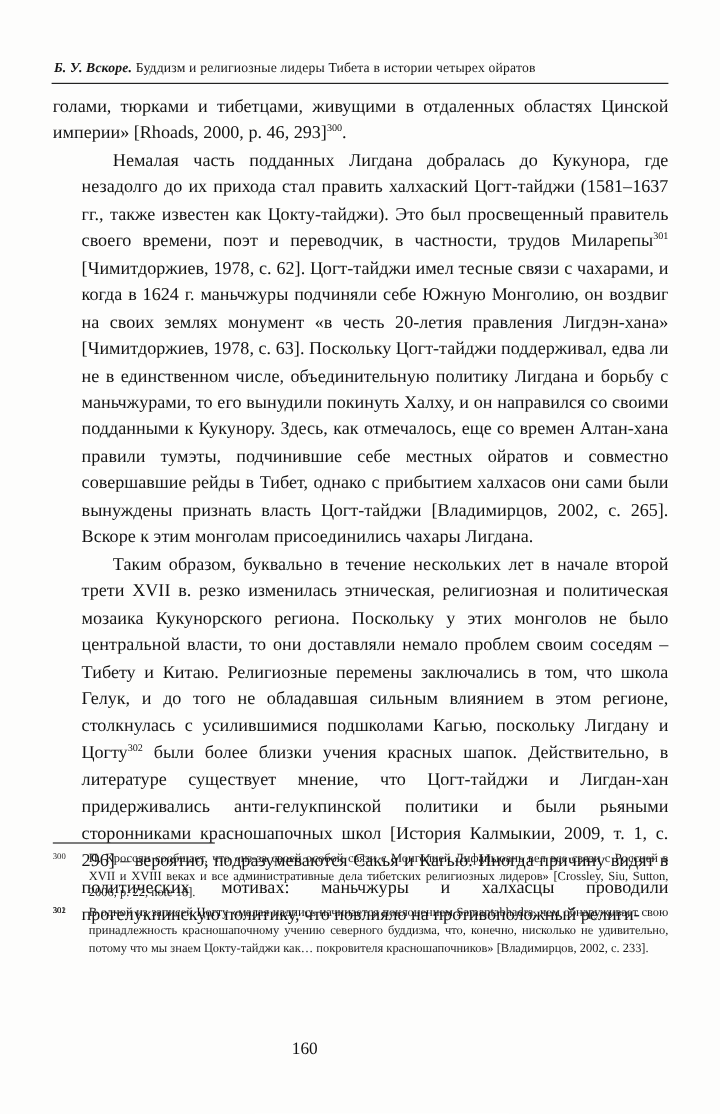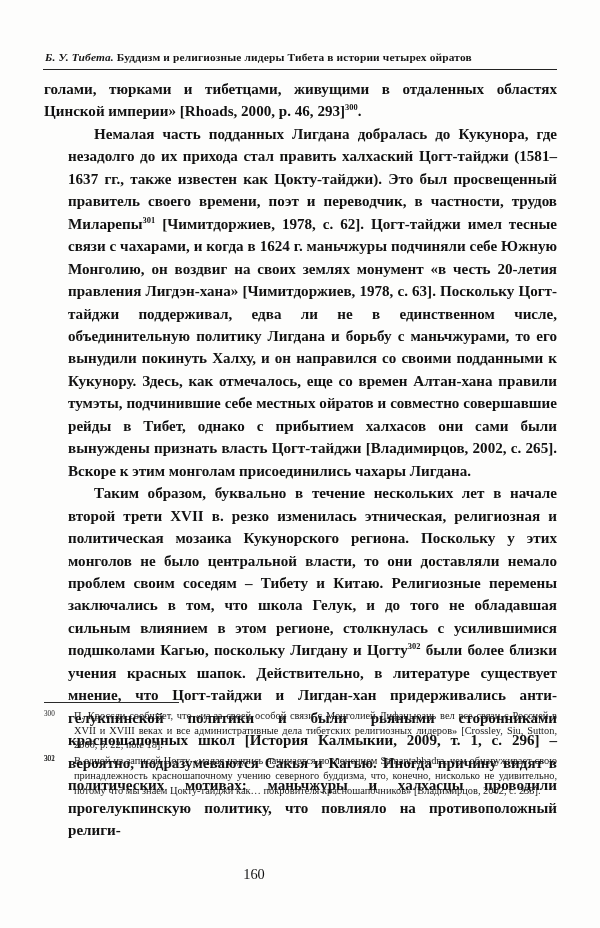--- a/index.html
+++ b/index.html
@@ -36,21 +36,21 @@
     line-height: 14px;
     letter-spacing: 0.15px;
     white-space: nowrap;
     color: #161616;
   }
   .runhead .author {
     font-style: italic;
     font-weight: bold;
   }
   .runhead .title {
-    font-weight: bold;
+    font-weight: normal;
   }
 
   .head-rule {
     position: absolute;
     left: 43px;
     top: 69px;
     width: 514px;
     height: 0;
     border-top: 1.5px solid #222;
   }
@@ -64,21 +64,20 @@
     font-size: 15.1px;
     line-height: 22.45px;
     text-align: justify;
     text-justify: inter-word;
     color: #121212;
     hyphens: none;
   }
   .body-block p {
     margin: 0;
     text-indent: 0;
-    font-weight: bold;
   }
   .body-block p.indent {
     text-indent: 26px;
     margin-left: 24px;
   }
   sup {
     font-size: 0.56em;
     vertical-align: super;
     line-height: 0;
   }
@@ -132,21 +131,21 @@
     font-size: 14.4px;
     color: #121212;
   }
 </style>
 </head>
 <body>
 
 <div class="page">
 
   <div class="runhead">
-    <span class="author">Б. У. Тибета.</span>
+    <span class="author">Б. У. Вскоре.</span>
     <span class="title">Буддизм и религиозные лидеры Тибета в истории четырех ойратов</span>
   </div>
   <div class="head-rule"></div>
 
   <div class="body-block">
 
     <p><span>голами, тюрками и тибетцами, живущими в отдаленных областях Цинской империи» [Rhoads, 2000, p. 46, 293]</span><sup>300</sup><span>.</span></p>
 
     <p class="indent"><span>Немалая часть подданных Лигдана добралась до Кукунора, где незадолго до их прихода стал править халхаский Цогт-тайджи (1581–1637 гг., также известен как Цокту-тайджи). Это был просвещенный правитель своего времени, поэт и переводчик, в частности, трудов Миларепы</span><sup>301</sup><span> [Чимитдоржиев, 1978, с. 62]. Цогт-тайджи имел тесные связи с чахарами, и когда в 1624 г. маньчжуры подчиняли себе Южную Монголию, он воздвиг на своих землях монумент «в честь 20-летия правления Лигдэн-хана» [Чимитдоржиев, 1978, с. 63]. Поскольку Цогт-тайджи поддерживал, едва ли не в единственном числе, объединительную политику Лигдана и борьбу с маньчжурами, то его вынудили покинуть Халху, и он направился со своими подданными к Кукунору. Здесь, как отмечалось, еще со времен Алтан-хана правили тумэты, подчинившие себе местных ойратов и совместно совершавшие рейды в Тибет, однако с прибытием халхасов они сами были вынуждены признать власть Цогт-тайджи [Владимирцов, 2002, с. 265]. Вскоре к этим монголам присоединились чахары Лигдана.</span></p>
 

